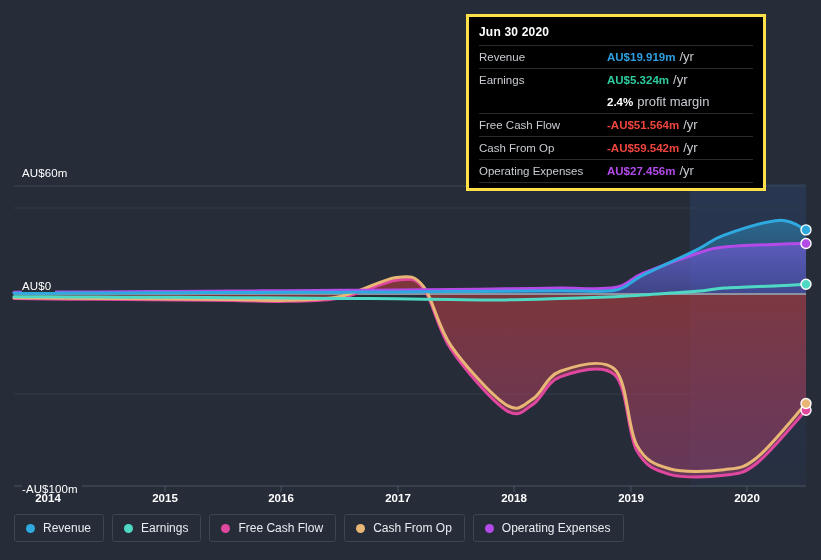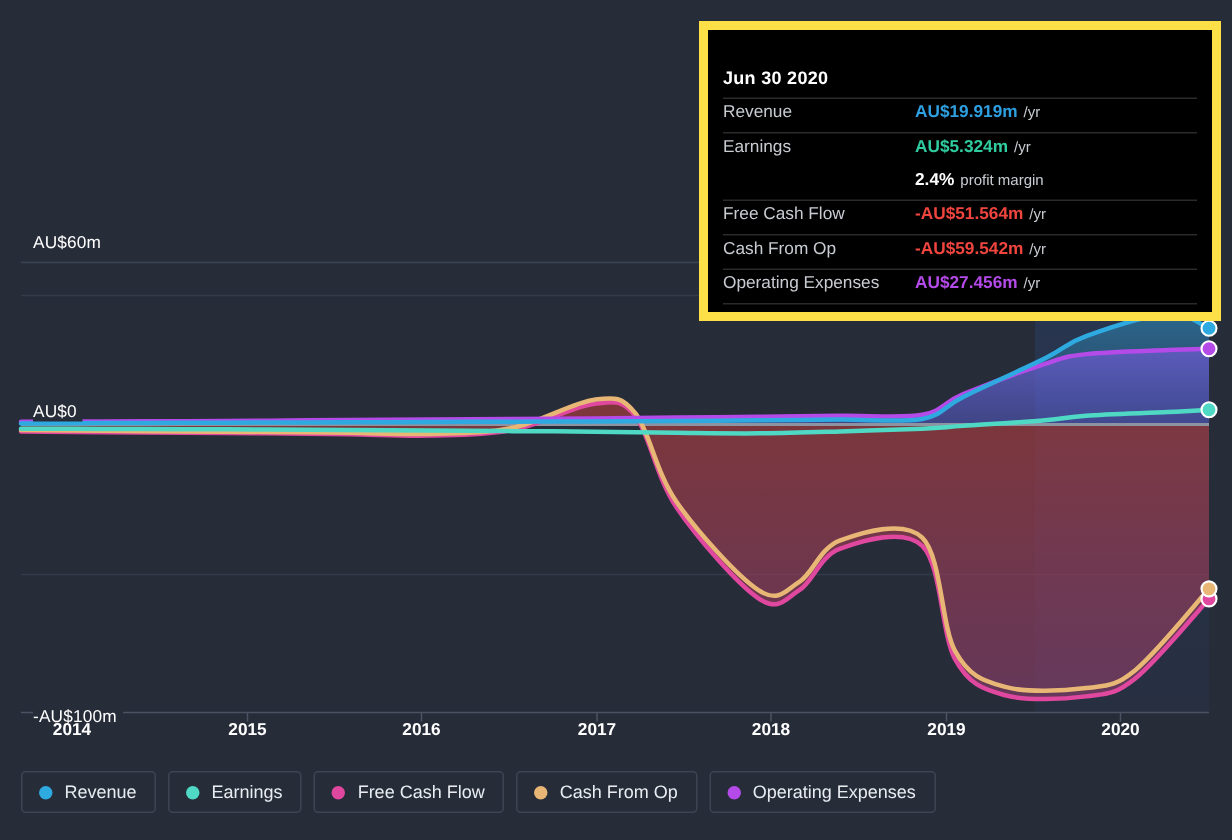--- a/index.html
+++ b/index.html
@@ -12,21 +12,21 @@
     height: 560px;
     position: relative;
     overflow: hidden;
     font-family: "Liberation Sans", sans-serif;
     color: #e9edf2;
   }
 
   
   #chart-wrap {
     position: absolute;
-    left: 0; top: 1px;
+    left: 0; top: 12px;
     width: 757px;
     height: 500px;
   }
   #chart-svg { display: block; }
 
   
   .y-label {
     position: absolute;
     font-size: 11.5px;
     color: #ffffff;
@@ -42,25 +42,25 @@
     transform: translateX(-50%);
     white-space: nowrap;
     font-weight: bold;
   }
 
   
   #tooltip {
     position: absolute;
     left: 466px;
     top: 14px;
-    width: 348px;
+    width: 300px;
     background: #000000;
-    border: 6px solid #fde047;
+    border: 3px solid #fde047;
     box-sizing: border-box;
-    padding: 23px 10px 4px 10px;
+    padding: 6px 10px 4px 10px;
     font-size: 11.5px;
   }
   #tooltip .tt-date {
     font-weight: bold;
     font-size: 12px;
     color: #ffffff;
     padding: 2px 0 6px 0;
     letter-spacing: .2px;
   }
   .tt-row {
@@ -77,21 +77,21 @@
     color: #c8ccd2;
     font-size: 11.5px;
   }
   .tt-val {
     font-weight: bold;
     font-size: 11.5px;
     margin-right: 4px;
   }
   .tt-unit {
     color: #c8ccd2;
-    font-size: 10px;
+    font-size: 13px;
   }
   .tt-foot {
     border-top: 1px solid #2b2b2b;
     height: 1px;
   }
 
   
   #legend {
     position: absolute;
     left: 14px;

